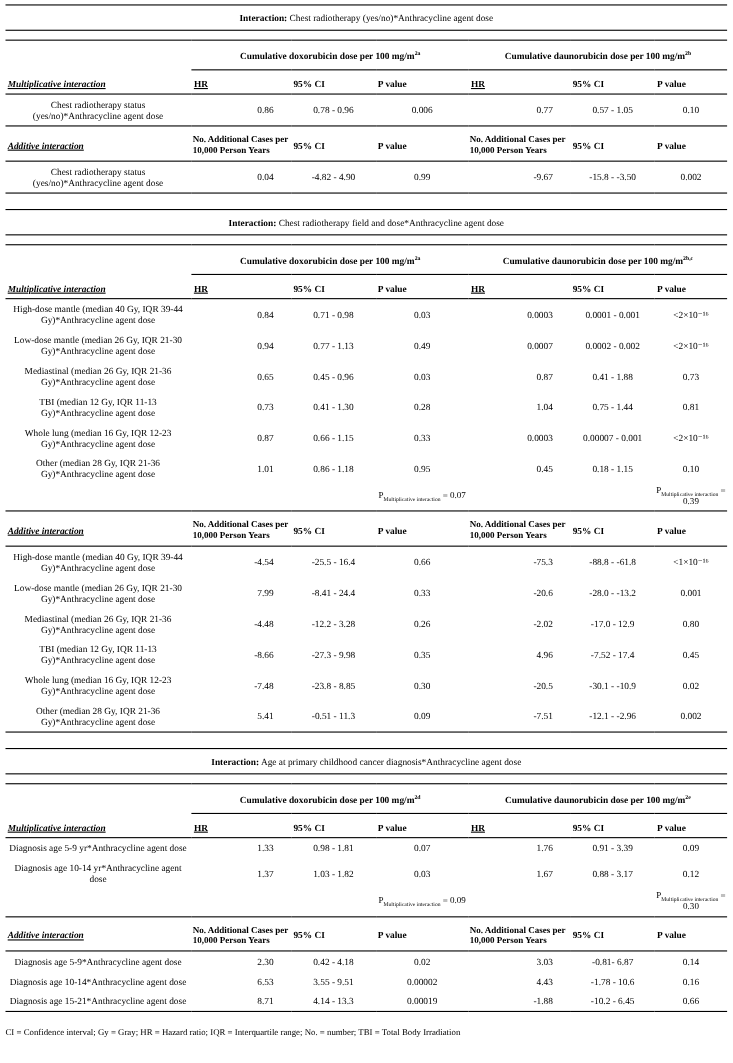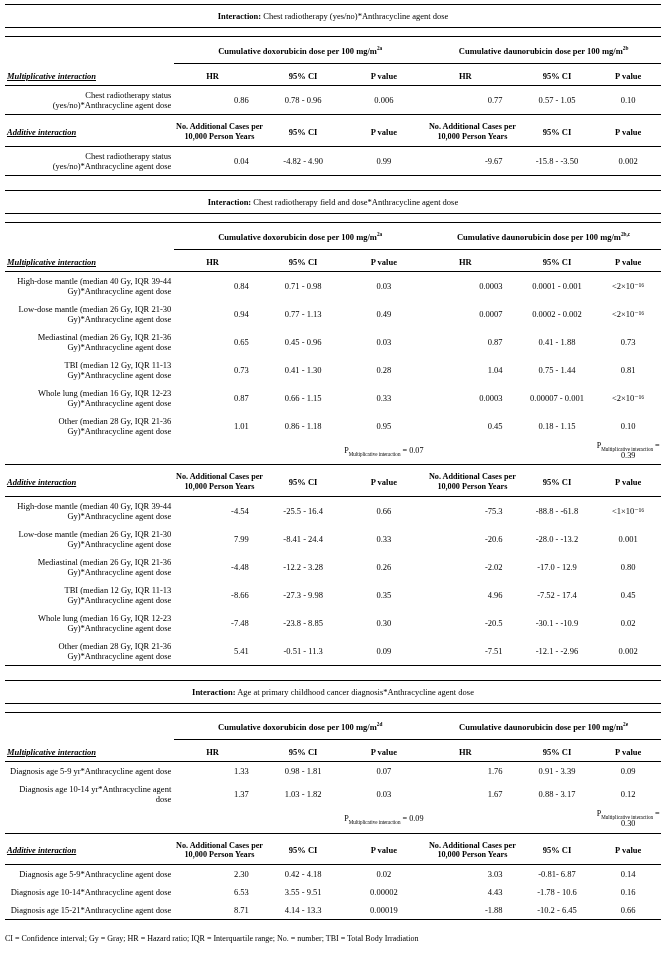--- a/index.html
+++ b/index.html
@@ -46,26 +46,26 @@
   .gempty { border-bottom: none; }
 
   .headrow th {
     border-bottom: 1px solid #000;
     padding: 7px 2px 4px 2px;
     vertical-align: middle;
     font-weight: bold;
   }
   .headrow .sec { text-align: left; padding-left: 2px; }
   .secu { font-weight: bold; font-style: italic; text-decoration: underline; }
-  .h { text-align: center; }
-  .h.num { text-align: center; padding-right: 16px; }
+  .h { text-align: left; }
+  .h.num { text-align: left; padding-right: 16px; text-decoration: underline; }
   .h.cases { font-size: 8.2px; padding-left: 1px; padding-right: 1px; margin-left: 11px; }
   .addhead th { border-top: 1px solid #000; }
 
-  .lbl { text-align: right; vertical-align: top; padding: 4px 3px 4px 2px; }
+  .lbl { text-align: center; vertical-align: top; padding: 4px 3px 4px 2px; }
   .val { vertical-align: middle; text-align: center; padding: 4px 2px; }
   .val.num { text-align: right; padding-right: 16px; }
 
   .pcell { text-align: center; font-size: 8.2px; padding: 1px 0 4px 0; vertical-align: middle; }
   .pfill { padding: 0; }
 
   #footnotes { margin-top: 2px; }
   .fn { font-size: 8px; line-height: 1.24; }
 </style>
 </head>

